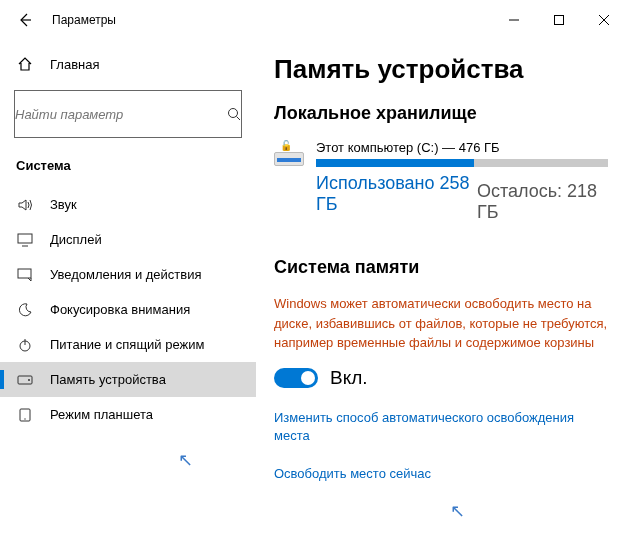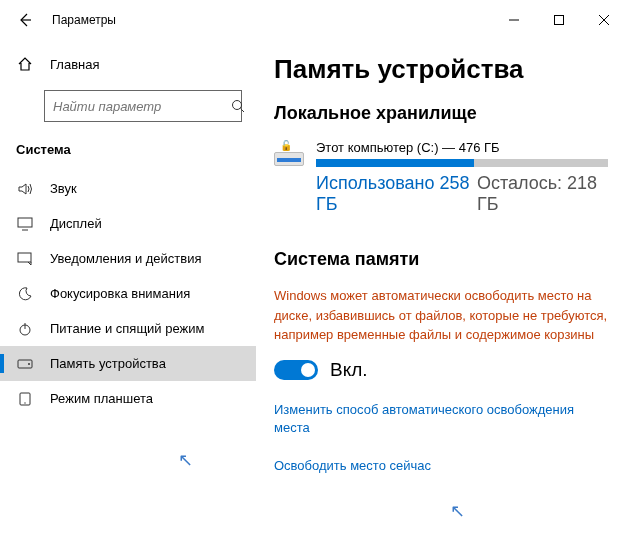--- a/index.html
+++ b/index.html
@@ -12,21 +12,21 @@
 .winbtn { width: 45px; height: 30px; display: flex; align-items: center; justify-content: center; cursor: pointer; }
 
 .container { display: flex; height: calc(100% - 40px); }
 
 .sidebar { width: 256px; padding: 8px 0 0 0; }
 .home-row { display: flex; align-items: center; padding: 8px 16px; gap: 16px; cursor: pointer; }
 .home-row .icon { width: 18px; display: flex; justify-content: center; }
 .home-row .label { font-size: 13px; }
 
 .search-wrap { padding: 10px 14px 10px 14px; }
-.search { display: flex; align-items: center; border: 1px solid #666; height: 32px; padding: 0 8px; margin-left: 30px; }
+.search { display: flex; align-items: center; border: 1px solid #666; height: 48px; padding: 0 0; }
 .search input { border: none; outline: none; flex: 1; font-size: 13px; font-style: italic; color: #666; background: transparent; }
 .search .sicon { color: #333; }
 
 .section-title { font-weight: 600; font-size: 13px; padding: 10px 16px 14px 16px; }
 
 .nav-item { display: flex; align-items: center; padding: 10px 16px; gap: 16px; cursor: pointer; position: relative; }
 .nav-item.selected { background: #d9d9d9; }
 .nav-item.selected::before { content: ""; position: absolute; left: 0; top: 8px; bottom: 8px; width: 4px; background: #0078d4; }
 .nav-item .icon { width: 18px; display: flex; justify-content: center; color: #333; }
 .nav-item .label { font-size: 13px; }
@@ -40,21 +40,21 @@
 .drive-icn .dbody { position: absolute; bottom: 0; left: 0; right: 0; height: 14px; background: #e3e3e3; border: 1px solid #bbb; border-radius: 2px; }
 .drive-icn .dstripe { position: absolute; bottom: 4px; left: 3px; right: 3px; height: 4px; background: #2e7cd6; }
 .drive-icn .dlock { position: absolute; top: 0; left: 6px; font-size: 10px; color: #b7a54a; }
 
 .storage-info { flex: 1; }
 .storage-title { font-size: 13px; margin-bottom: 4px; }
 .storage-bar { height: 8px; background: #c9c9c9; margin-bottom: 6px; position: relative; }
 .storage-bar-fill { height: 100%; background: #0078d4; }
 .storage-details { display: flex; justify-content: space-between; font-size: 18px; }
 .storage-details .used { color: #0067c0; cursor: pointer; }
-.storage-details .free { color: #555; }
+.storage-details .free { color: #555; margin-top: 8px; }
 
 .desc { font-size: 13px; line-height: 1.5; margin-bottom: 14px; color: #c2410c; }
 
 .toggle-row { display: flex; align-items: center; gap: 12px; margin-bottom: 20px; }
 .toggle { width: 44px; height: 20px; background: #0078d4; border-radius: 10px; position: relative; cursor: pointer; }
 .toggle .knob { position: absolute; right: 3px; top: 3px; width: 14px; height: 14px; background: #fff; border-radius: 50%; }
 .toggle-label { font-size: 19px; }
 
 .link { color: #0067c0; font-size: 13px; cursor: pointer; display: block; margin-bottom: 20px; line-height: 1.4; }
 

